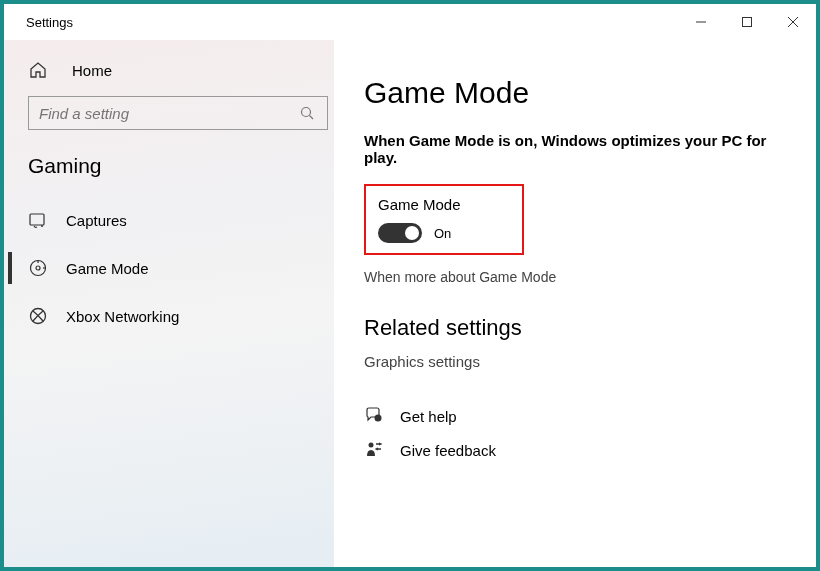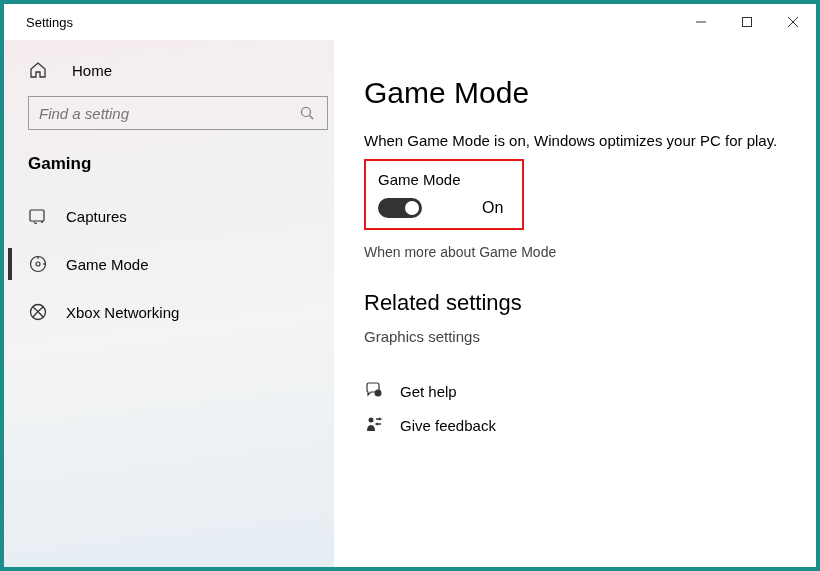--- a/index.html
+++ b/index.html
@@ -44,21 +44,21 @@
   background: transparent;
   display: flex; align-items: center; justify-content: space-between;
   padding: 0 10px;
 }
 .search input {
   border: 0; outline: 0; background: transparent;
   font-size: 15px; font-style: italic; color: #666;
   width: 100%;
 }
 .section-label {
-  font-weight: 700; font-size: 17px;
+  font-weight: 400; font-size: 21px;
   padding: 24px 14px 18px 14px;
 }
 .nav-item {
   display: flex; align-items: center; gap: 18px;
   padding: 14px 14px;
   font-size: 15px;
   cursor: pointer;
   position: relative;
 }
 .nav-item.active::before {
@@ -67,38 +67,38 @@
 }
 .icon { width: 20px; height: 20px; display: inline-flex; align-items: center; justify-content: center; flex-shrink:0; }
 
 
 .main {
   flex: 1; padding: 36px 30px;
 }
 .page-title {
   font-size: 30px; font-weight: 350; margin-bottom: 22px;
 }
-.desc { font-size: 15px; margin-bottom: 10px; }
+.desc { font-size: 15px; margin-bottom: 18px; font-weight: bold; }
 .highlight-box {
   border: 2px solid #e61717;
   width: 160px;
   padding: 10px 12px 10px 12px;
   margin-bottom: 14px;
 }
 .toggle-label { font-size: 15px; margin-bottom: 10px; }
 .toggle-row { display: flex; align-items: center; gap: 12px; }
 .toggle {
   width: 44px; height: 20px; border-radius: 10px;
   background: #333; position: relative;
 }
 .toggle::after {
   content: ""; position: absolute; right: 3px; top: 3px;
   width: 14px; height: 14px; border-radius: 50%; background: #fff;
 }
-.toggle-state { font-size: 16px; margin-left: 48px; }
+.toggle-state { font-size: 13px; }
 .link { color: #444; font-size: 14px; margin-bottom: 30px; display: block; }
 .related-title { font-size: 22px; font-weight: 400; margin-bottom: 12px; }
 .related-link { color: #444; font-size: 15px; display: block; margin-bottom: 36px; }
 .help-row { display: flex; align-items: center; gap: 16px; font-size: 15px; margin-bottom: 14px; }
 </style>
 </head>
 <body>
 
 <div class="window">
   <div class="titlebar">

